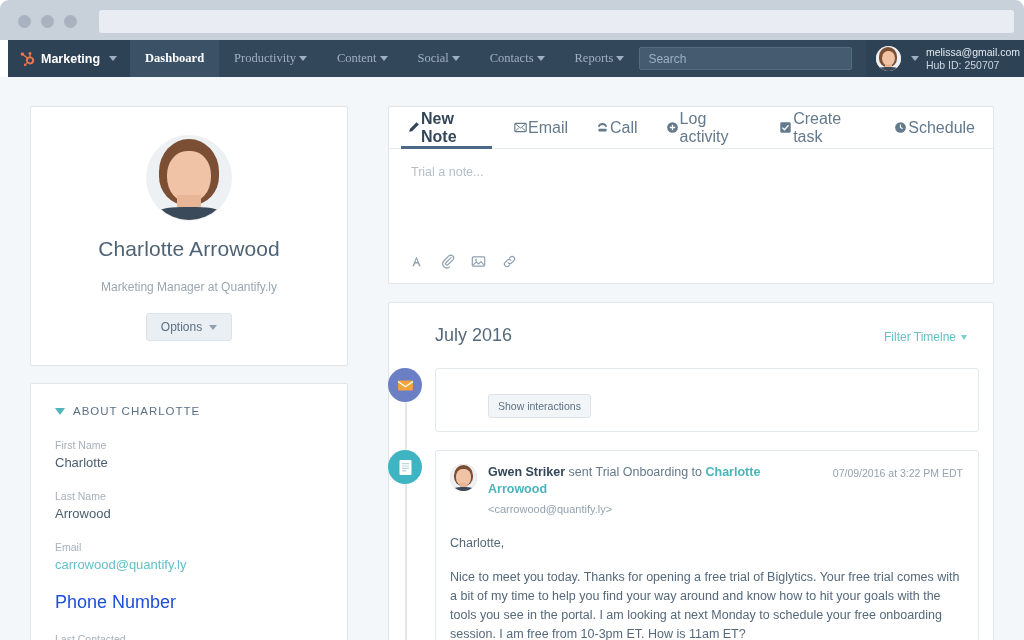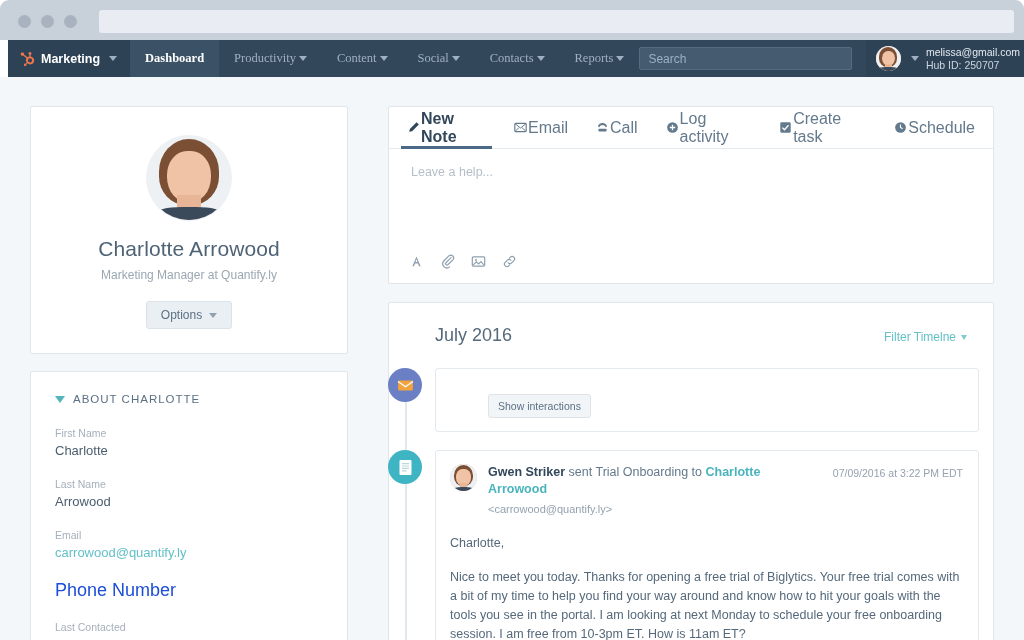--- a/index.html
+++ b/index.html
@@ -80,21 +80,21 @@
   }
   .profile-card { padding: 28px 20px 24px; text-align: center; }
   .profile-photo {
     width: 86px; height: 86px; border-radius: 50%;
     margin: 0 auto 16px; overflow: hidden; position: relative;
     border: 1px solid #eef1f4; background: #eceff2;
   }
   .profile-name {
     font-size: 21px; color: #4e6376; font-weight: normal; letter-spacing: .1px;
   }
-  .profile-sub { font-size: 12px; color: #9aa7b3; margin-top: 7px; }
+  .profile-sub { font-size: 12px; color: #9aa7b3; margin-top: 19px; }
   .btn-options {
     margin-top: 19px; display: inline-flex; align-items: center; gap: 7px;
     background: #eaeff3; border: 1px solid #dbe2e8; border-radius: 3px;
     color: #5b7084; font-size: 12px; padding: 6px 14px;
   }
   .caret-sm {
     display: inline-block; width: 0; height: 0;
     border-left: 4px solid transparent; border-right: 4px solid transparent;
     border-top: 5px solid #8fa0b0;
   }
@@ -384,21 +384,21 @@
         <div class="tab">
           <svg class="tab-icon" viewBox="0 0 16 16">
             <circle cx="8" cy="8" r="6.6" fill="#63798c"></circle>
             <path d="M8 4.2V8l2.6 1.6" fill="none" stroke="#fff" stroke-width="1.4"></path>
           </svg>
           <span>Schedule</span>
         </div>
       </div>
 
       <div class="composer-body">
-        <div class="composer-placeholder">Leave a help...</div>
+        <div class="composer-placeholder">Trial a note...</div>
       </div>
 
       <div class="composer-tools">
         <svg class="tool-icon" viewBox="0 0 16 16">
           <path d="M8 2.6L12.4 13h-1.7L9.5 10H6.5L5.3 13H3.6L8 2.6zm0 2.9L6.9 8.6h2.2L8 5.5z" fill="#8fa0b0"></path>
         </svg>
         <svg class="tool-icon" viewBox="0 0 16 16">
           <path d="M11.8 5.1L6.3 10.6a1.5 1.5 0 0 0 2.1 2.1l5.5-5.5a3 3 0 0 0-4.2-4.2L4 8.7a4.4 4.4 0 0 0 6.2 6.2" fill="none" stroke="#8fa0b0" stroke-width="1.3" stroke-linecap="round" transform="translate(0,-1.2)"></path>
         </svg>
         <svg class="tool-icon" viewBox="0 0 16 16">

